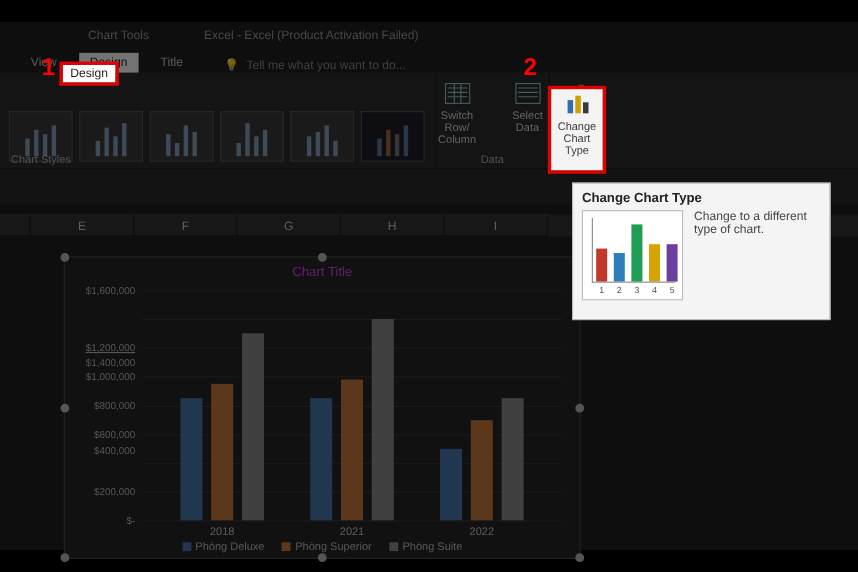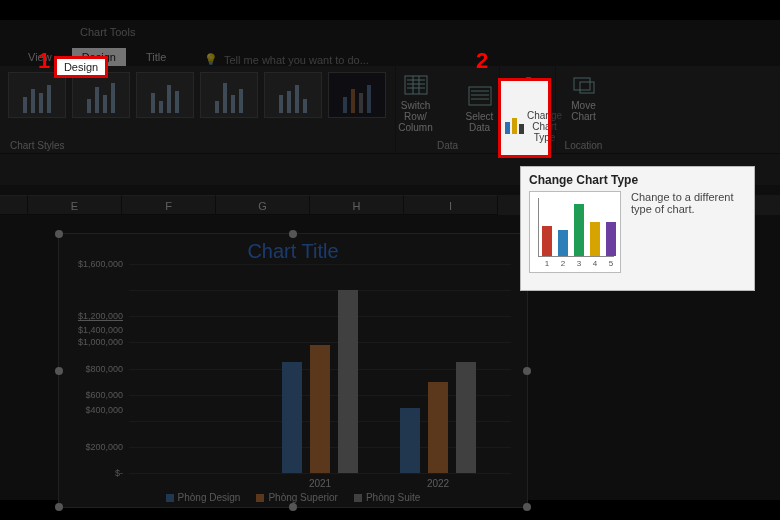--- a/index.html
+++ b/index.html
@@ -56,21 +56,21 @@
     margin-left: 18px;
   }
   .ribbon {
     height: 88px;
     background: #2e2e2e;
     border-bottom: 1px solid #1a1a1a;
     display: flex;
     align-items: stretch;
   }
   .styles-gallery {
-    display: flex; align-items: flex-start;
+    display: flex; align-items: flex-end;
     gap: 6px; padding: 6px 8px;
     flex-wrap: wrap;
     width: 395px;
     position: relative;
   }
   .style-thumb {
     width: 58px; height: 46px;
     background: #3b3b3b;
     border: 1px solid #555;
     display: flex; align-items: flex-end; justify-content: center;
@@ -81,21 +81,21 @@
   .group-label {
     position: absolute; bottom: 2px; left: 10px;
     font-size: 10px; color: #b0b0b0;
   }
   .ribbon-group {
     display: flex; flex-direction: column; align-items: center;
     padding: 4px 6px;
     border-left: 1px solid #222;
     position: relative;
   }
-  .ribbon-group .btns { display: flex; gap: 18px; align-items: flex-end; }
+  .ribbon-group .btns { display: flex; gap: 18px; }
   .ribbon-btn {
     display: flex; flex-direction: column; align-items: center; justify-content: flex-start;
     padding: 2px 4px;
     color: #d8d8d8;
     font-size: 10px;
     text-align: center;
     gap: 2px;
     min-width: 46px;
   }
   .ribbon-btn .ico {
@@ -145,22 +145,22 @@
   .h-tr { right: -4px; top: -4px; }
   .h-bl { left: -4px; bottom: -4px; }
   .h-br { right: -4px; bottom: -4px; }
   .h-ml { left: -4px; top: calc(50% - 4px); }
   .h-mr { right: -4px; top: calc(50% - 4px); }
   .h-mt { left: calc(50% - 4px); top: -4px; }
   .h-mb { left: calc(50% - 4px); bottom: -4px; }
   .chart-title {
     text-align: center;
     padding: 6px;
-    font-size: 20px;
-    color: #3b82f6;
+    font-size: 12px;
+    color: #d946ef;
   }
   .plot {
     position: absolute;
     left: 70px; right: 16px; top: 30px; bottom: 34px;
   }
   .grid-line {
     position: absolute; left: 0; right: 0; height: 1px; background: #3a3a3a;
   }
   .ytick {
     position: absolute; left: -62px; width: 56px; text-align: right;
@@ -202,22 +202,22 @@
   }
   .a1 { left: 38px; top: 48px; }
   .a2 { left: 476px; top: 48px; }
 
   .bright-btn {
     position: absolute;
     left: 501px; top: 81px;
     width: 47px; height: 74px;
     background: #f3f3f3;
     z-index: 9;
-    display:flex; align-items:center;
-    padding-top:16px;
+    display:flex; flex-direction:column; align-items:center;
+    padding-top:0;
     color:#3a3a3a;
     font-size:10px;
     text-align:center;
   }
   .bright-btn .ico { margin-top:2px; }
 
   .tooltip {
     position: absolute;
     left: 520px; top: 166px;
     width: 235px; height: 125px;
@@ -249,20 +249,21 @@
     color:#222; font-size:11px;
   }
 </style>
 </head>
 <body>
 
 <div class="app">
 
   <div class="titlebar">
     <span class="tools">Chart Tools</span>
+    <span class="title">Excel - Excel (Product Activation Failed)</span>
   </div>
 
   <div class="ribbon-tabs">
     <div class="ribbon-tab">View</div>
     <div class="ribbon-tab active">Design</div>
     <div class="ribbon-tab">Title</div>
     <div class="tellme">
       <span>💡</span>
       <span>Tell me what you want to do...</span>
     </div>
@@ -345,35 +346,20 @@
                 <rect x="18" y="10" width="5" height="10" fill="#3a3a3a"></rect>
               </svg>
           </span>
           <span class="lbl" style="white-space:pre-line">Change
 Chart Type</span>
         </div>
       </div>
       <span class="group-caption">Type</span>
     </div>
 
-    <div class="ribbon-group" style="width:56px">
-      <div class="btns">
-        <div class="ribbon-btn">
-          <span class="ico">
-            <svg width="26" height="22">
-                <rect x="3" y="4" width="16" height="12" fill="none" stroke="#9cc"></rect>
-                <rect x="9" y="8" width="14" height="11" fill="none" stroke="#9cc"></rect>
-              </svg>
-          </span>
-          <span class="lbl" style="white-space:pre-line">Move
-Chart</span>
-        </div>
-      </div>
-      <span class="group-caption">Location</span>
-    </div>
   </div>
 
   <div class="worksheet">
     <div class="col-headers" id="colHeaders">
       <span class="rowhead"></span>
     <span>E</span>
         <span>F</span>
         <span>G</span>
         <span>H</span>
         <span>I</span>
@@ -402,35 +388,41 @@
           <div class="grid-line" style="top: 104.5px;"></div>
           <div class="ytick" style="top: 104.5px;">$800,000</div>
           <div class="grid-line" style="top: 78.375px;"></div>
           <div class="ytick" style="top: 78.375px;">$1,000,000</div>
           <div class="grid-line" style="top: 52.25px;"></div>
           <div class="ytick" style="top: 52.25px; text-decoration: underline;">$1,200,000</div>
           <div class="grid-line" style="top: 26.125px;"></div>
           <div class="ytick" style="top: 26.125px; margin-top: 40px;">$1,400,000</div>
           <div class="grid-line" style="top: 0px;"></div>
           <div class="ytick" style="top: 0px;">$1,600,000</div>
+          <div class="cluster" style="left: 28px; height: 209px;">
+            <div class="b s1" style="height: 111.031px; background: rgb(74, 122, 176);"></div>
+            <div class="b s2" style="height: 124.094px; background: rgb(201, 122, 60);"></div>
+            <div class="b s3" style="height: 169.812px; background: rgb(142, 142, 142);"></div>
+            <div class="xtick">2018</div>
+          </div>
           <div class="cluster" style="left: 146px; height: 209px;">
             <div class="b s1" style="height: 111.031px; background: rgb(74, 122, 176);"></div>
             <div class="b s2" style="height: 128.012px; background: rgb(201, 122, 60);"></div>
             <div class="b s3" style="height: 182.875px; background: rgb(142, 142, 142);"></div>
             <div class="xtick">2021</div>
           </div>
           <div class="cluster" style="left: 264px; height: 209px;">
             <div class="b s1" style="height: 65.3125px; background: rgb(74, 122, 176);"></div>
             <div class="b s2" style="height: 91.4375px; background: rgb(201, 122, 60);"></div>
             <div class="b s3" style="height: 111.031px; background: rgb(142, 142, 142);"></div>
             <div class="xtick">2022</div>
           </div>
         </div>
       <div class="chart-legend" id="legend">
-          <span><span class="swatch" style="background: rgb(74, 122, 176);"></span><span>Phòng Design</span></span>
+          <span><span class="swatch" style="background: rgb(74, 122, 176);"></span><span>Phòng Deluxe</span></span>
           <span><span class="swatch" style="background: rgb(201, 122, 60);"></span><span>Phòng Superior</span></span>
           <span><span class="swatch" style="background: rgb(142, 142, 142);"></span><span>Phòng Suite</span></span>
         </div>
     </div>
   </div>
 </div>
 
 <div class="dim-overlay"></div>
 
 <div class="bright-tab">Design</div>

